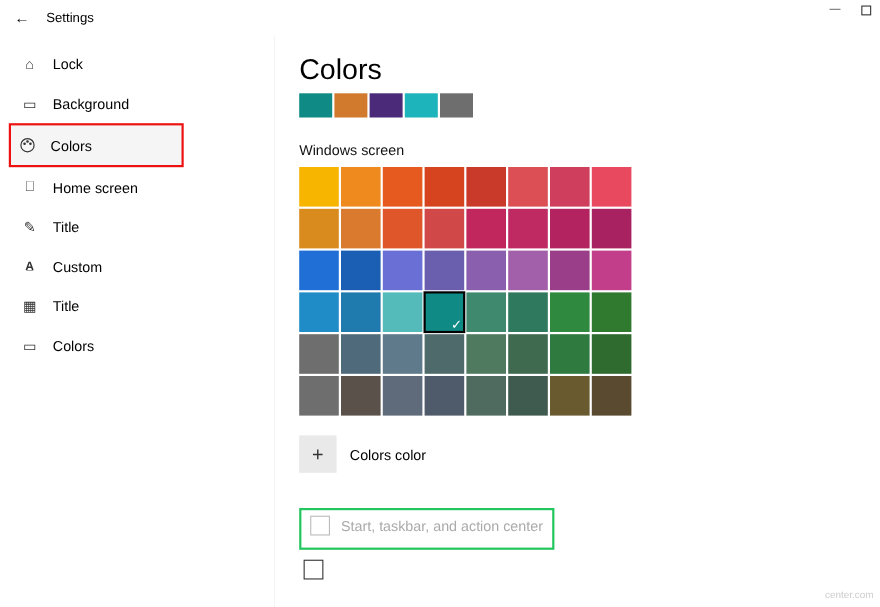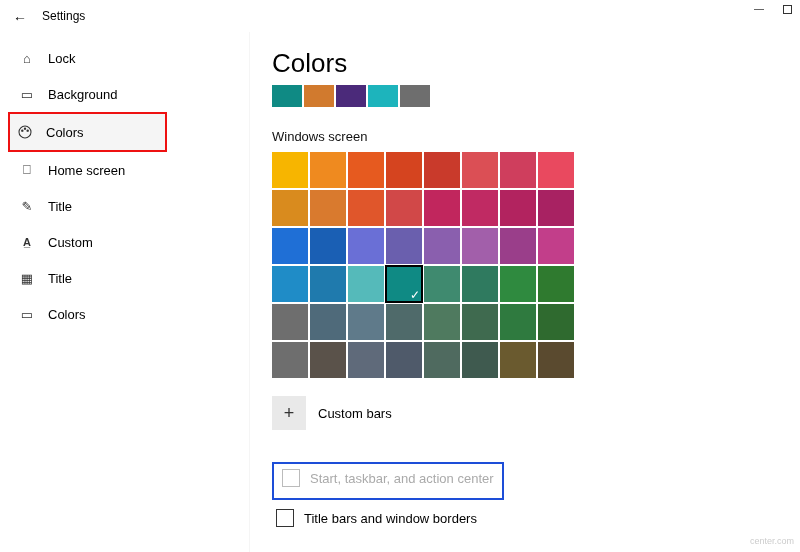--- a/index.html
+++ b/index.html
@@ -29,21 +29,21 @@
 .grid .cell { width: 36px; height: 36px; position: relative; }
 .grid .cell.selected { outline: 2px solid #000; outline-offset: -1px; }
 .grid .cell.selected::after { content: "✓"; color: #fff; position: absolute; right: 2px; bottom: 0; font-size: 12px; }
 .custom-row { display: flex; align-items: center; gap: 12px; margin-bottom: 32px; }
 .plusbtn { width: 34px; height: 34px; background: #e9e9e9; display: flex; align-items: center; justify-content: center; font-size: 18px; color: #333; }
 .section-label { font-size: 13px; margin-bottom: 10px; }
 .cbrow { display: flex; align-items: center; gap: 10px; padding: 3px 4px; margin-bottom: 6px; font-size: 13px; }
 .cbrow.disabled { color: #aaa; }
 .cb { width: 18px; height: 18px; border: 1.5px solid #333; }
 .cbrow.disabled .cb { border-color: #bbb; }
-.red-callout { border: 2px solid #1d4ed8; padding: 2px 4px; display: inline-flex; }
+.red-callout { border: 2px solid #22c55e; padding: 2px 4px; display: inline-flex; }
 .watermark { position: absolute; right: 6px; bottom: 6px; font-size: 9px; color: #ccc; }
 svg { width: 16px; height: 16px; }
 </style>
 </head>
 <body>
 
 <div class="titlebar">
   <span class="back">←</span>
   <span class="title">Settings</span>
   <div class="winctl">
@@ -155,31 +155,30 @@
         <div class="cell" style="background: rgb(95, 106, 122);"></div>
         <div class="cell" style="background: rgb(79, 90, 106);"></div>
         <div class="cell" style="background: rgb(79, 106, 95);"></div>
         <div class="cell" style="background: rgb(63, 90, 79);"></div>
         <div class="cell" style="background: rgb(106, 90, 47);"></div>
         <div class="cell" style="background: rgb(90, 74, 47);"></div>
       </div>
 
     <div class="custom-row">
       <div class="plusbtn">+</div>
-      <span>Custom bars</span>
+      <span>Colors color</span>
     </div>
 
 
     <div class="red-callout">
       <div class="cbrow disabled">
         <span class="cb"></span>
         <span>Start, taskbar, and action center</span>
       </div>
     </div>
 
     <div class="cbrow" style="margin-top:6px">
       <span class="cb"></span>
-      <span>Title bars and window borders</span>
     </div>
 
     <div class="watermark">center.com</div>
   </div>
 </div>
 
 </body></html>

